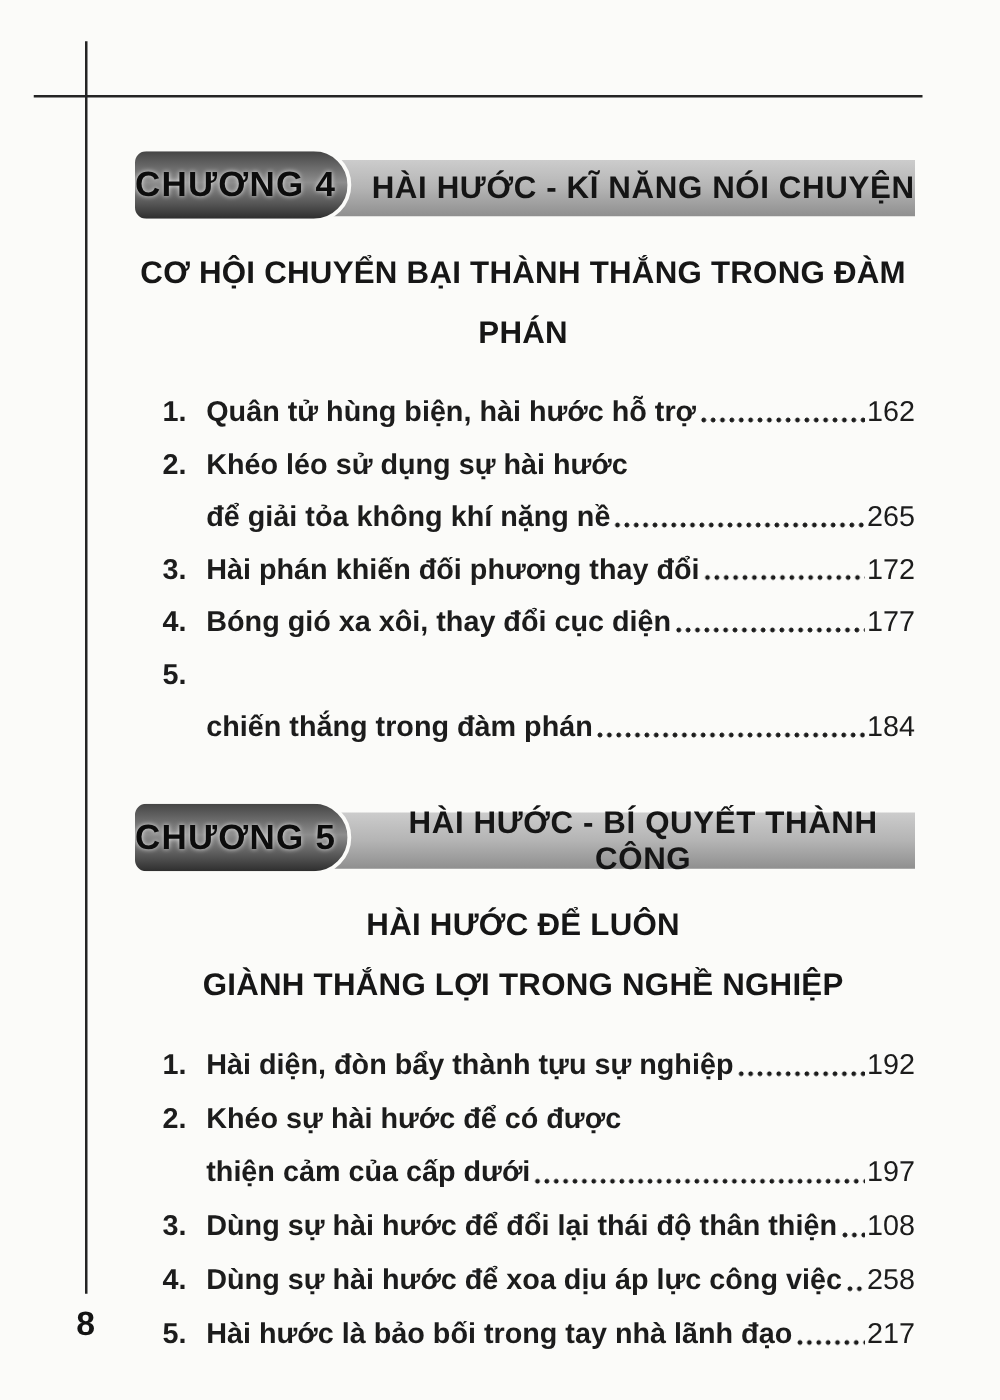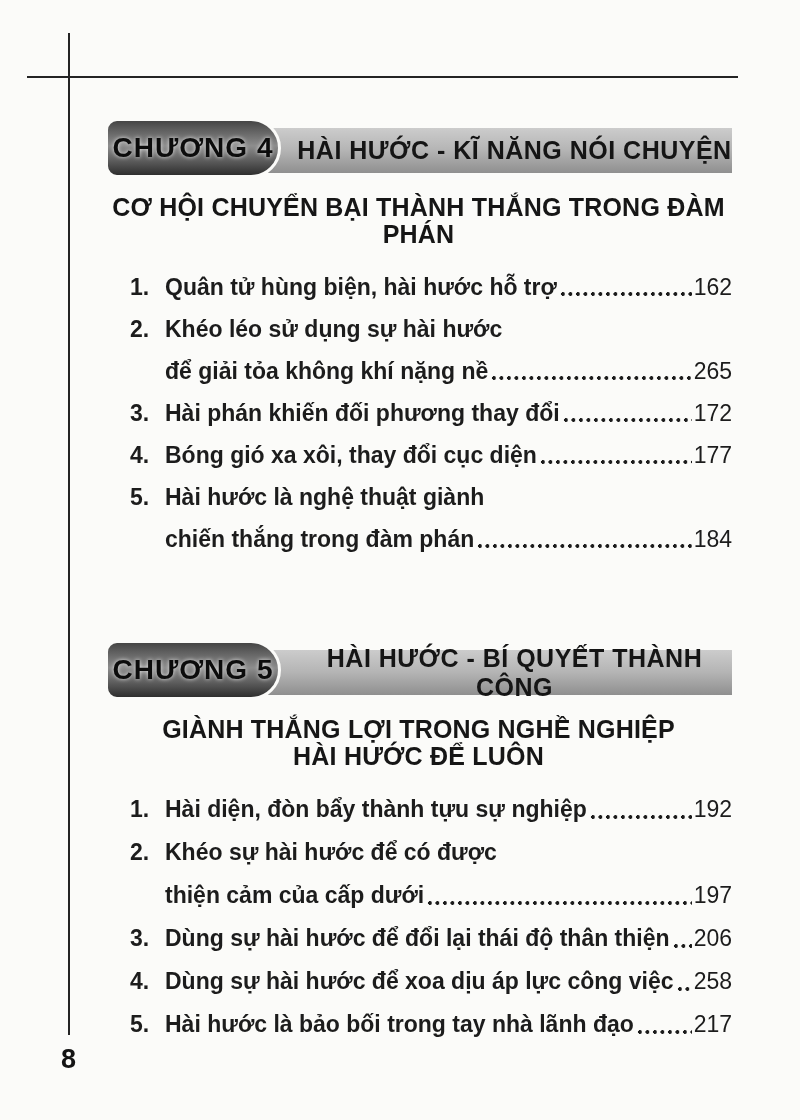--- a/index.html
+++ b/index.html
@@ -33,28 +33,28 @@
     display: flex; align-items: center; justify-content: center;
     padding-left: 34px;
     font-weight: bold; font-size: 25px; letter-spacing: 0.5px; color: #151515; text-align: center;
   }
   .chap-badge {
     position: absolute; left: 0; top: 0;
     width: 176px; height: 60px; box-sizing: border-box;
     background: linear-gradient(180deg, #454545 0%, #8d8d8d 46%, #2e2e2e 100%);
     border: 3px solid #fbfbf9;
     border-radius: 12px 30px 30px 12px;
-    display: flex; align-items: center; justify-content: center;
+    display: flex; align-items: center; justify-content: flex-start;
     font-weight: bold; font-size: 28px; letter-spacing: 1px; color: #0c0c0c;
     text-shadow: 0 0 4px rgba(255,255,255,0.8);
   }
   .section-title {
     margin: 16px 0 0 0;
     text-align: center;
-    font-weight: bold; font-size: 25px; line-height: 27px;
+    font-weight: bold; font-size: 25px; line-height: 48px;
     color: #161616; letter-spacing: 0.2px;
   }
   .toc { margin-top: 18px; padding-left: 25px; }
   .toc-line { display: flex; align-items: center; height: 42px; font-size: 23px; }
   .chapter-5 .toc-line { height: 43px; }
   .toc-num { flex: none; width: 35px; font-weight: bold; }
   .toc-text { flex: none; white-space: nowrap; font-weight: bold; }
   .leader {
     flex: 1 1 8px; min-width: 8px;
     align-self: flex-end; height: 6px;
@@ -127,21 +127,20 @@
           <span class="toc-num">4.</span>
           <span class="toc-text">Bóng gió xa xôi, thay đổi cục diện</span>
           <span class="leader"></span>
           <span class="toc-page">177</span>
         </div>
       </div>
 
       <div>
         <div class="toc-line">
           <span class="toc-num">5.</span>
-          <span class="toc-text">Hài hước là nghệ thuật giành</span>
         </div>
         <div class="toc-line cont">
           <span class="toc-text">chiến thắng trong đàm phán</span>
           <span class="leader"></span>
           <span class="toc-page">184</span>
         </div>
       </div>
 
     </div>
   </section>
@@ -149,22 +148,22 @@
   <section class="chapter chapter-5">
     <div class="chap-header">
       <div class="chap-banner">
         <span>HÀI HƯỚC - BÍ QUYẾT THÀNH CÔNG</span>
       </div>
       <div class="chap-badge">
         <span>CHƯƠNG 5</span>
       </div>
     </div>
     <h2 class="section-title">
+      <div>HÀI HƯỚC ĐỂ LUÔN</div>
       <div>GIÀNH THẮNG LỢI TRONG NGHỀ NGHIỆP</div>
-      <div>HÀI HƯỚC ĐỂ LUÔN</div>
     </h2>
     <div class="toc">
 
       <div>
         <div class="toc-line">
           <span class="toc-num">1.</span>
           <span class="toc-text">Hài diện, đòn bẩy thành tựu sự nghiệp</span>
           <span class="leader"></span>
           <span class="toc-page">192</span>
         </div>
@@ -180,21 +179,21 @@
           <span class="leader"></span>
           <span class="toc-page">197</span>
         </div>
       </div>
 
       <div>
         <div class="toc-line">
           <span class="toc-num">3.</span>
           <span class="toc-text">Dùng sự hài hước để đổi lại thái độ thân thiện</span>
           <span class="leader"></span>
-          <span class="toc-page">206</span>
+          <span class="toc-page">108</span>
         </div>
       </div>
 
       <div>
         <div class="toc-line">
           <span class="toc-num">4.</span>
           <span class="toc-text">Dùng sự hài hước để xoa dịu áp lực công việc</span>
           <span class="leader"></span>
           <span class="toc-page">258</span>
         </div>

